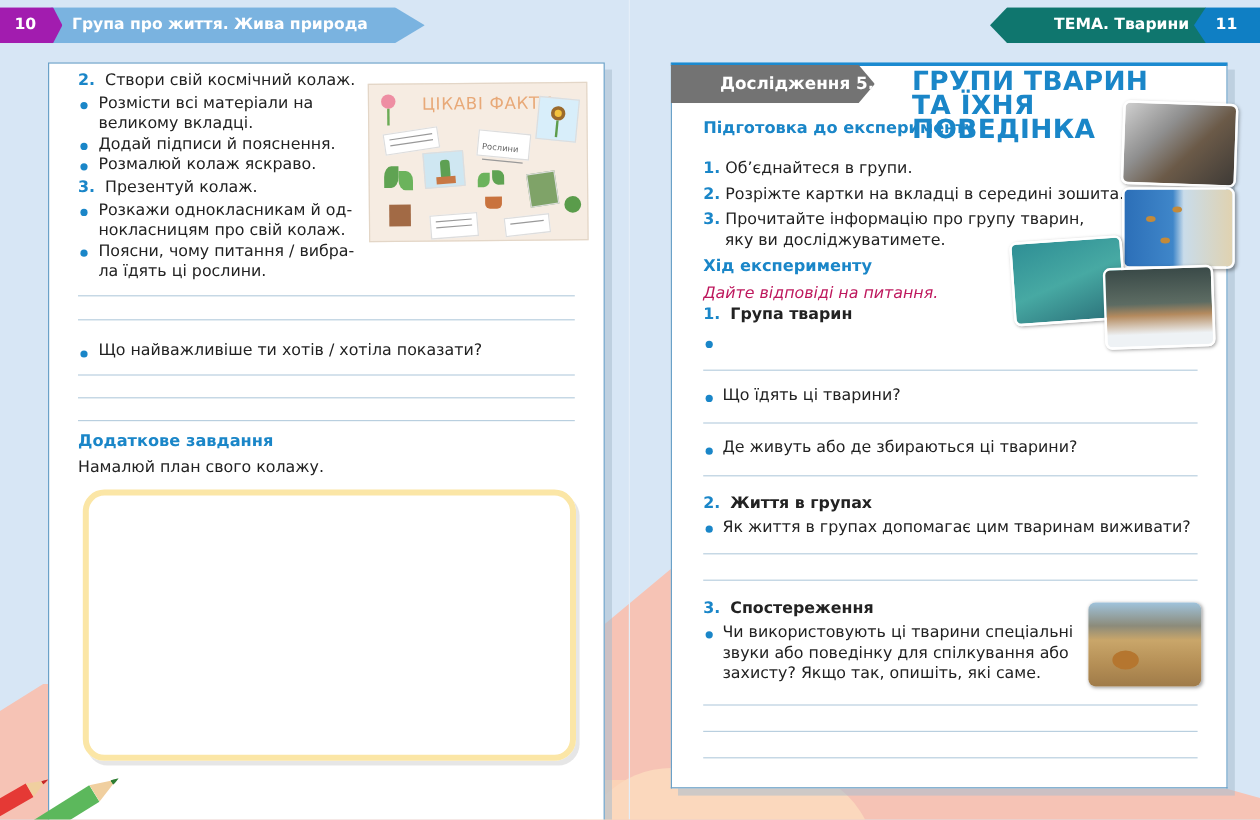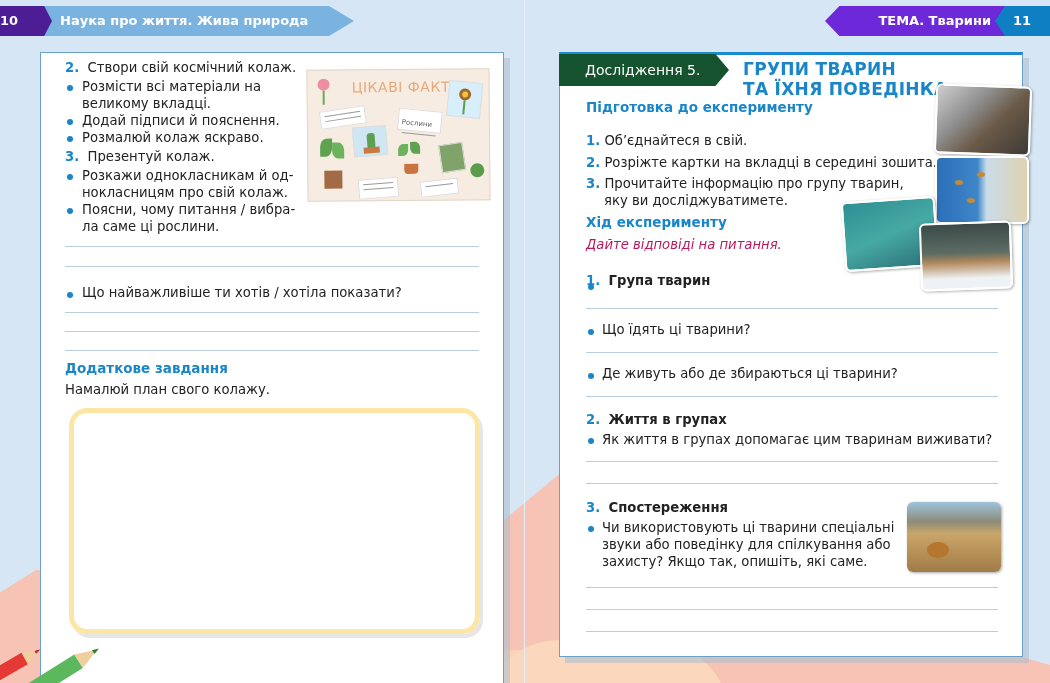--- a/index.html
+++ b/index.html
@@ -23,34 +23,34 @@
   }
   .bg-peach-left {
     position: absolute; left: 430px; top: 650px; width: 130px; height: 40px;
     background: #fbd2b6; border-radius: 60px 0 0 0;
   }
   .spine { position: absolute; left: 524px; top: 0; width: 1px; height: 683px; background: #e4eef8; }
 
   
   .hdr-left { position: absolute; left: 0; top: 6px; height: 30px; display: flex; }
   .hdr-left .num {
-    background: #4c1d95; color: #fff; font-weight: bold; font-size: 13px;
-    width: 52px; height: 30px; line-height: 30px; padding-left: 0;
+    background: #a21caf; color: #fff; font-weight: bold; font-size: 13px;
+    width: 52px; height: 30px; line-height: 30px; padding-left: 12px;
     clip-path: polygon(0 0, 85% 0, 100% 50%, 85% 100%, 0 100%);
     position: relative; z-index: 2;
   }
   .hdr-left .title {
     background: #7ab3e0; color: #fff; font-weight: bold; font-size: 13px;
     height: 30px; line-height: 30px; padding: 0 30px 0 18px; margin-left: -10px;
     clip-path: polygon(0 0, 92% 0, 100% 50%, 92% 100%, 0 100%);
     width: 312px;
   }
   .hdr-right { position: absolute; right: 0; top: 6px; height: 30px; display: flex; }
   .hdr-right .title {
-    background: #6d28d9; color: #fff; font-weight: bold; font-size: 13px;
+    background: #0f766e; color: #fff; font-weight: bold; font-size: 13px;
     height: 30px; line-height: 30px; padding: 0 14px 0 40px; margin-right: -10px;
     clip-path: polygon(8% 0, 100% 0, 100% 100%, 8% 100%, 0 50%);
     width: 180px; text-align: right;
   }
   .hdr-right .num {
     background: #0f7fc4; color: #fff; font-weight: bold; font-size: 13px;
     width: 55px; height: 30px; line-height: 30px; padding-left: 18px;
     clip-path: polygon(18% 0, 100% 0, 100% 100%, 18% 100%, 0 50%);
     position: relative; z-index: 2;
   }
@@ -89,45 +89,45 @@
 
   
   .pencil { position: absolute; height: 13px; transform-origin: left center; }
   .pencil .body { position:absolute; left:0; top:0; height:100%; }
   .pencil .wood { position:absolute; top:0; height:100%; background:#f0cf9f; clip-path: polygon(0 0, 100% 50%, 0 100%); }
   .pencil .tip { position:absolute; top:35%; height:30%; clip-path: polygon(0 0, 100% 50%, 0 100%); }
 
   
   .study-tab {
     position: absolute; left: -1px; top: -1px; width: 170px; height: 32px;
-    background: #14532d; color: #fff; font-weight: normal; font-size: 14px;
-    line-height: 32px; padding-left: 26px;
+    background: #737373; color: #fff; font-weight: bold; font-size: 14px;
+    line-height: 32px; padding-left: 41px;
     clip-path: polygon(0 0, 92% 0, 100% 50%, 92% 100%, 0 100%);
   }
   .study-title {
-    position: absolute; left: 183px; top: 4px; color: #1a86c8; font-weight: bold;
-    font-size: 17px; line-height: 20px; letter-spacing: 0.3px;
+    position: absolute; left: 200px; top: 4px; color: #1a86c8; font-weight: bold;
+    font-size: 22px; line-height: 20px; letter-spacing: 0.3px;
   }
   .photo { position: absolute; border-radius: 6px; border: 2px solid #fff; box-shadow: 1px 1px 3px rgba(0,0,0,0.35); overflow: hidden; }
   .italic-grey { font-style: italic; color: #be185d; }
 </style>
 </head>
 <body>
 
 <div class="bg-layer">
   <div class="bg-top"></div>
   <div class="bg-pink"></div>
   <div class="bg-peach-left"></div>
   <div class="bg-peach"></div>
   <div class="spine"></div>
 </div>
 
 <div class="hdr-left">
   <div class="num">10</div>
-  <div class="title">Наука про життя. Жива природа</div>
+  <div class="title">Група про життя. Жива природа</div>
 </div>
 <div class="hdr-right">
   <div class="title">ТЕМА. Тварини</div>
   <div class="num">11</div>
 </div>
 
 <div class="page page-left">
 
   <div class="txt" style="left:24px; top:6px;">
     <span class="num-blue">2.</span>&nbsp;
@@ -143,21 +143,21 @@
 
   <div class="txt" style="left:24px; top:95px;">
     <span class="num-blue">3.</span>&nbsp;
     <span>Презентуй колаж.</span>
   </div>
   <div class="bullet" style="left:26px; top:121px;"></div>
   <div class="txt" style="left:41px; top:114px;">Розкажи однокласникам й од-</div>
   <div class="txt" style="left:41px; top:131px;">нокласницям про свій колаж.</div>
   <div class="bullet" style="left:26px; top:155px;"></div>
   <div class="txt" style="left:41px; top:148px;">Поясни, чому питання / вибра-</div>
-  <div class="txt" style="left:41px; top:165px;">ла саме ці рослини.</div>
+  <div class="txt" style="left:41px; top:165px;">ла їдять ці рослини.</div>
 
   <div class="collage">
     <div class="collage-title">ЦІКАВІ ФАКТИ</div>
     <div style="position:absolute; left:10px; top:8px; width:12px; height:12px; background:#ee8ea3; border-radius:50%;"></div>
     <div style="position:absolute; left:15px; top:20px; width:2px; height:14px; background:#6bab55;"></div>
     <div class="c-note" style="left:12px; top:38px; width:46px; height:18px; transform:rotate(-8deg);">
         <i></i>
         <i></i>
       </div>
     <div class="c-photo" style="left:45px; top:56px; width:34px; height:30px; background:#cfe7f2; transform:rotate(-4deg);">
@@ -221,36 +221,36 @@
 <div class="page page-right">
   <div class="study-tab">Дослідження 5.</div>
   <div class="study-title">
     <div>ГРУПИ ТВАРИН</div>
     <div>ТА ЇХНЯ ПОВЕДІНКА</div>
   </div>
 
   <div class="heading-blue" style="left:26px; top:44px;text-align:right;">Підготовка до експерименту</div>
   <div class="txt" style="left:26px; top:77px;">
     <span class="num-blue">1.</span>
-    <span>Об’єднайтеся в свій.</span>
+    <span>Об’єднайтеся в групи.</span>
   </div>
   <div class="txt" style="left:26px; top:99px;">
     <span class="num-blue">2.</span>
     <span>Розріжте картки на вкладці в середині зошита.</span>
   </div>
   <div class="txt" style="left:26px; top:120px;">
     <span class="num-blue">3.</span>
     <span>Прочитайте інформацію про групу тварин,</span>
   </div>
   <div class="txt" style="left:44px; top:137px;text-align:center;">яку ви досліджуватимете.</div>
 
   <div class="heading-blue" style="left:26px; top:159px;">Хід експерименту</div>
   <div class="txt italic-grey" style="left:26px; top:181px;">Дайте відповіді на питання.</div>
 
-  <div class="txt" style="left:26px; top:217px;text-align:center;">
+  <div class="txt" style="left:26px; top:199px;text-align:center;">
     <span class="num-blue">1.</span>&nbsp;
     <span class="bold">Група тварин</span>
   </div>
   <div class="bullet" style="left:28px; top:229px;"></div>
   <div class="line" style="left:26px; top:253px; width:412px;"></div>
 
   <div class="bullet" style="left:28px; top:274px;"></div>
   <div class="txt" style="left:42px; top:266px;">Що їдять ці тварини?</div>
   <div class="line" style="left:26px; top:297px; width:412px;"></div>
 

